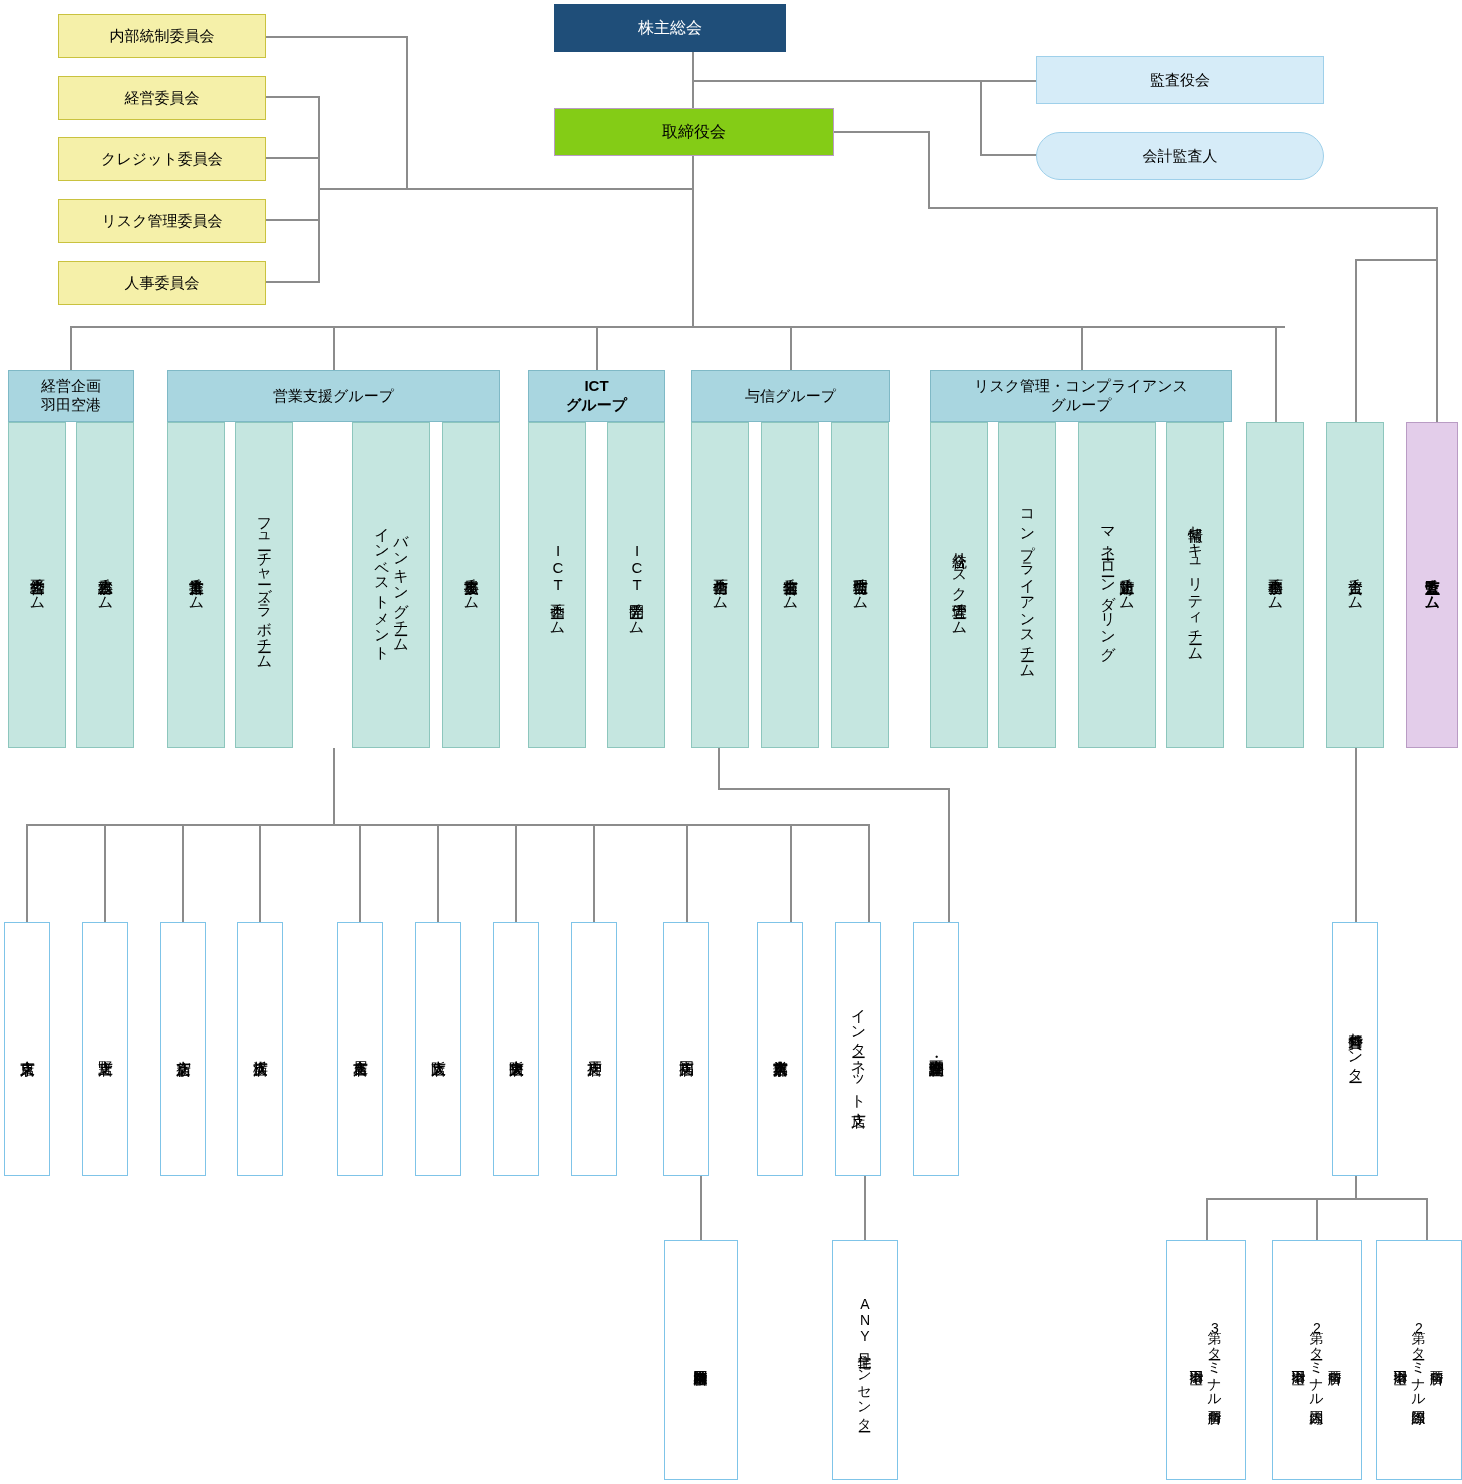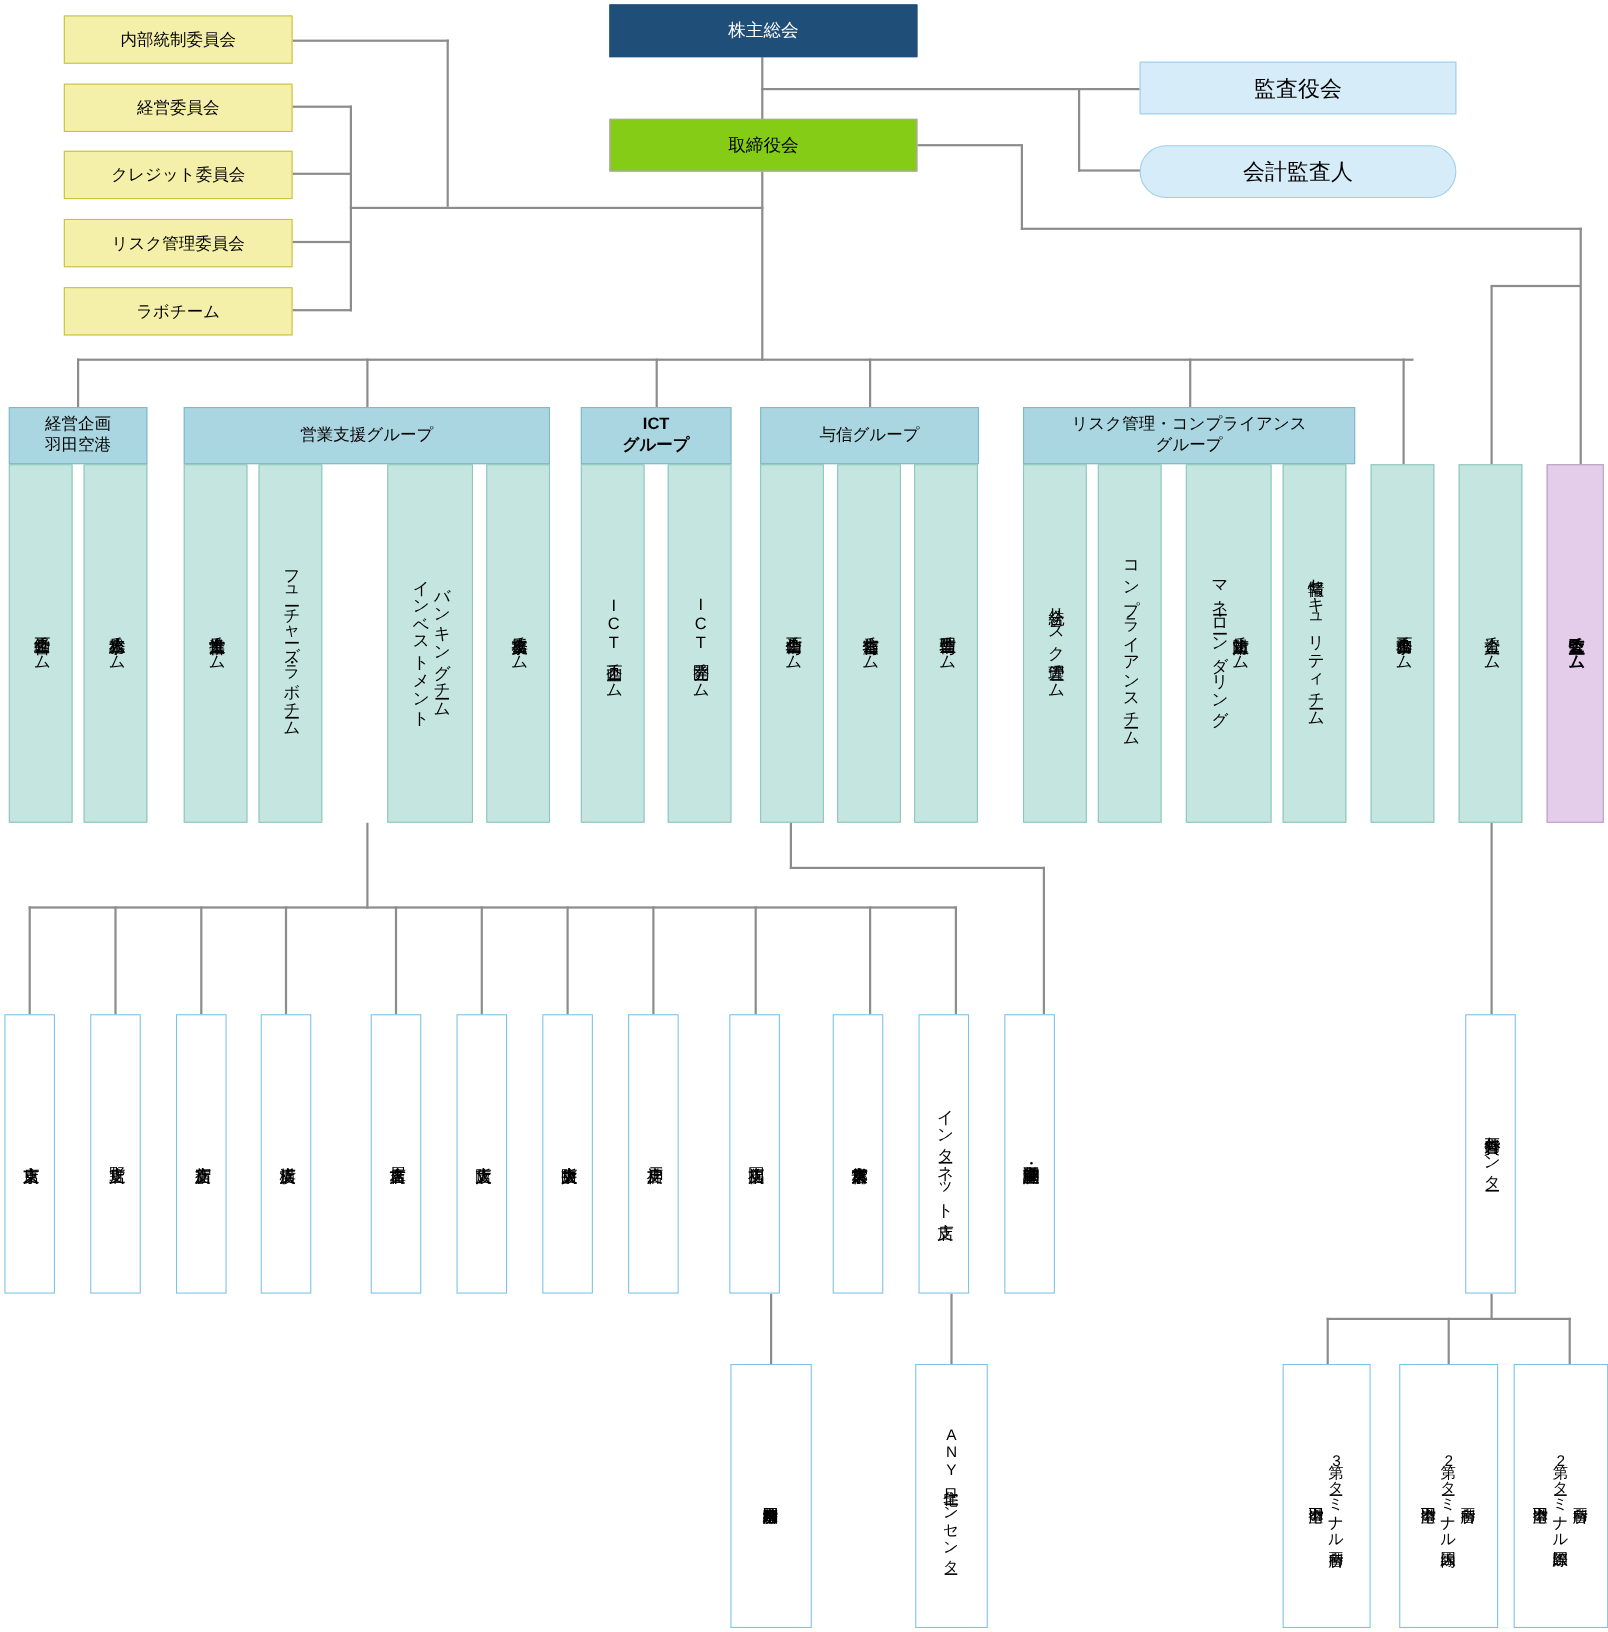--- a/index.html
+++ b/index.html
@@ -9,21 +9,21 @@
   .box{position:absolute;box-sizing:border-box;display:flex;align-items:center;justify-content:center;text-align:center;}
   .line{position:absolute;background:#8c8c8c;}
 
   
   .h{writing-mode:horizontal-tb;}
   
   .v{writing-mode:vertical-rl;text-orientation:upright;}
 
   .navy{background:#1f4e79;color:#ffffff;border:1px solid #1f4e79;font-size:16px;}
   .purple{background:#84cc16;color:#000000;border:1px solid #b99cc4;font-size:16px;}
-  .lightblue{background:#d6ecf8;color:#000;border:1px solid #9fd0ea;font-size:20px;}
+  .lightblue{background:#d6ecf8;color:#000;border:1px solid #9fd0ea;font-size:15px;}
   .yellow{background:#f5f0a9;color:#000;border:1px solid #c9c23f;font-size:15px;}
   .grouphdr{background:#a9d6e0;color:#000;border:1px solid #7fb9c6;font-size:15px;line-height:1.25;}
   .teal{background:#c5e6e0;color:#000;border:1px solid #8dc6bd;font-size:15px;}
   .purpleteam{background:#e3cdea;color:#000;border:1px solid #b99cc4;font-size:15px;font-weight:bold;}
   .branch{background:#ffffff;color:#000;border:1px solid #7fc4e8;font-size:15px;}
   .subbranch{background:#ffffff;color:#000;border:1px solid #7fc4e8;font-size:14px;}
   .fx{background:#ffffff;color:#000;border:1px solid #7fc4e8;font-size:15px;}
 
   .v span{display:block;}
   .lbl{pointer-events:none;}
@@ -89,21 +89,21 @@
   <div class="line" style="left:864px;top:1176px;width:2px;height:66px;"></div>
 
   <div class="line" style="left:1355px;top:748px;width:2px;height:178px;"></div>
 
   <div class="line" style="left:1355px;top:1176px;width:2px;height:24px;"></div>
   <div class="line" style="left:1206px;top:1198px;width:222px;height:2px;"></div>
   <div class="line" style="left:1206px;top:1198px;width:2px;height:44px;"></div>
   <div class="line" style="left:1316px;top:1198px;width:2px;height:44px;"></div>
   <div class="line" style="left:1426px;top:1198px;width:2px;height:44px;"></div>
 
-  <div class="box navy h" style="left:554px;top:4px;width:280px;height:48px;">
+  <div class="box navy h" style="left:554px;top:4px;width:232px;height:48px;">
     <span class="lbl">株主総会</span>
   </div>
 
   <div class="box purple h" style="left:554px;top:108px;width:280px;height:48px;">
     <span class="lbl">取締役会</span>
   </div>
 
   <div class="box lightblue h" style="left:1036px;top:56px;width:288px;height:48px;">
     <span class="lbl">監査役会</span>
   </div>
@@ -118,21 +118,21 @@
   <div class="box yellow h" style="left:58px;top:76px;width:208px;height:44px;">
     <span class="lbl">経営委員会</span>
   </div>
   <div class="box yellow h" style="left:58px;top:137px;width:208px;height:44px;">
     <span class="lbl">クレジット委員会</span>
   </div>
   <div class="box yellow h" style="left:58px;top:199px;width:208px;height:44px;">
     <span class="lbl">リスク管理委員会</span>
   </div>
   <div class="box yellow h" style="left:58px;top:261px;width:208px;height:44px;">
-    <span class="lbl">ラボチーム</span>
+    <span class="lbl">人事委員会</span>
   </div>
 
   <div class="box grouphdr h" style="left:8px;top:370px;width:126px;height:52px;white-space:pre-line;">
     <span class="lbl">経営企画
 羽田空港</span>
   </div>
   <div class="box grouphdr h" style="left:167px;top:370px;width:333px;height:52px;white-space:pre-line;">
     <span class="lbl">営業支援グループ</span>
   </div>
   <div class="box grouphdr h" style="left:528px;top:370px;width:137px;height:52px;white-space:pre-line;font-weight:bold;">

